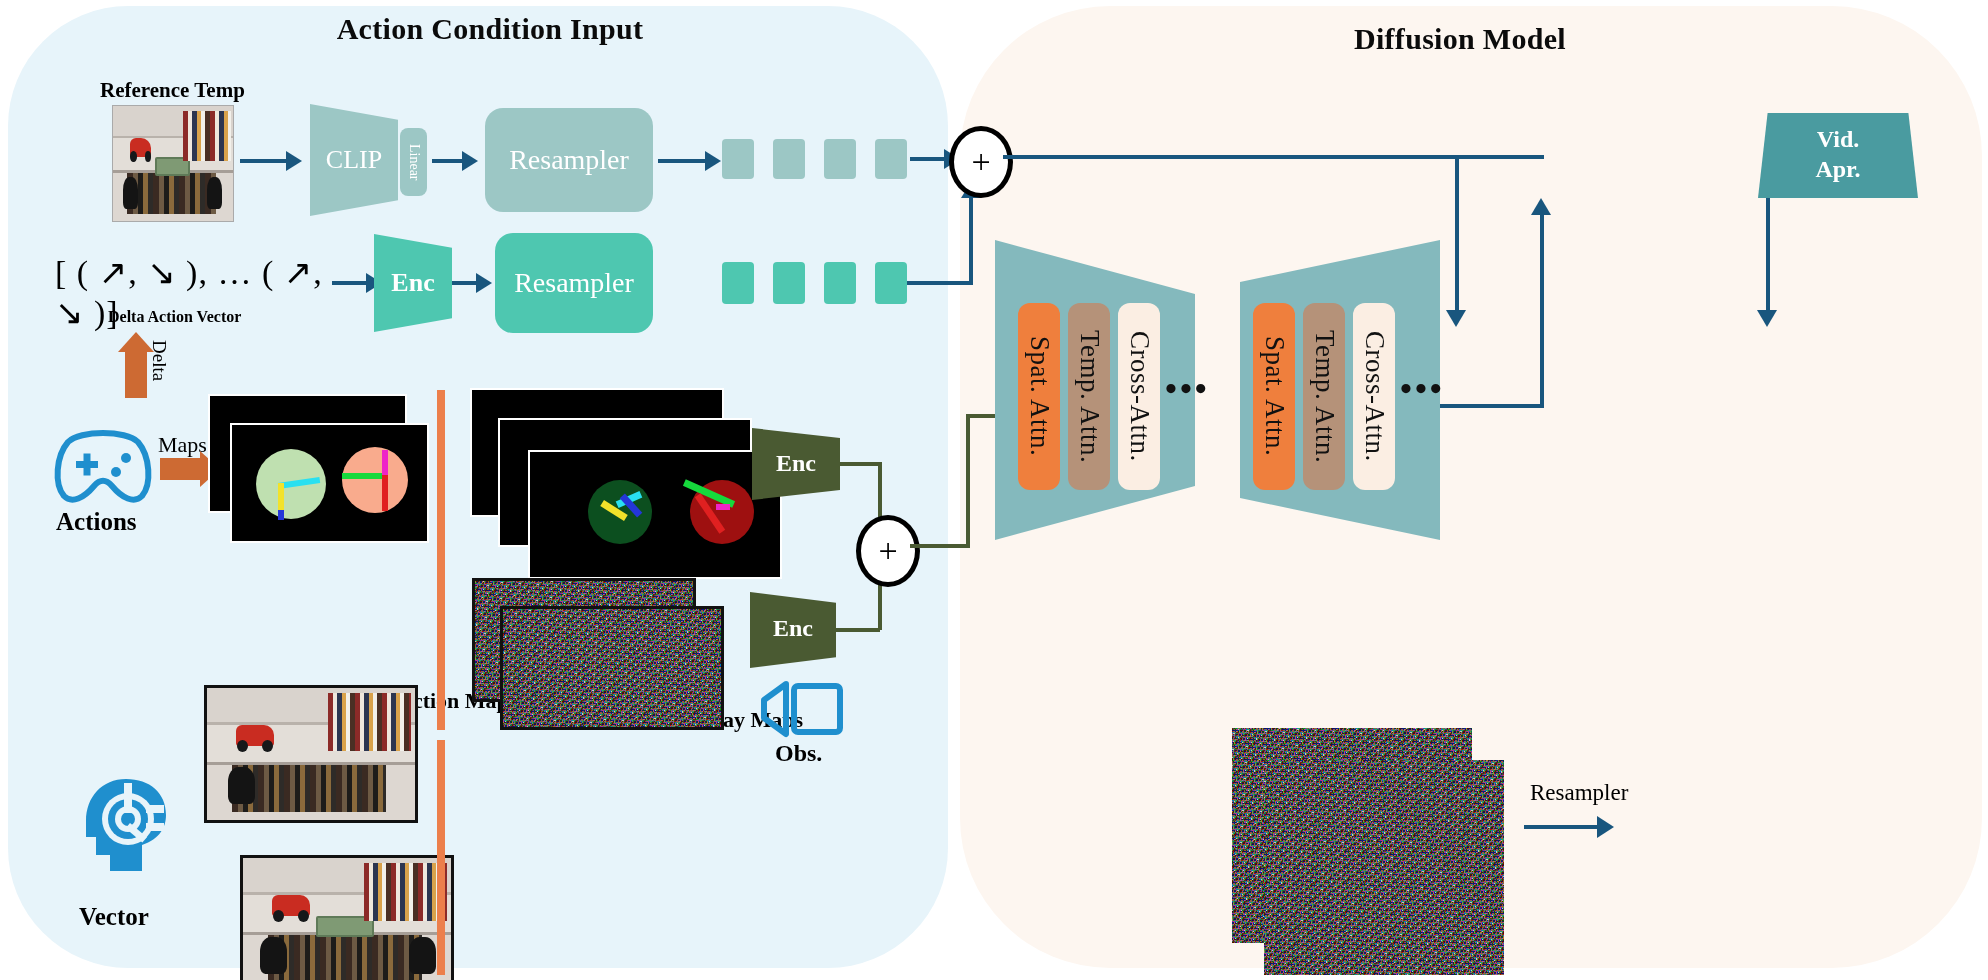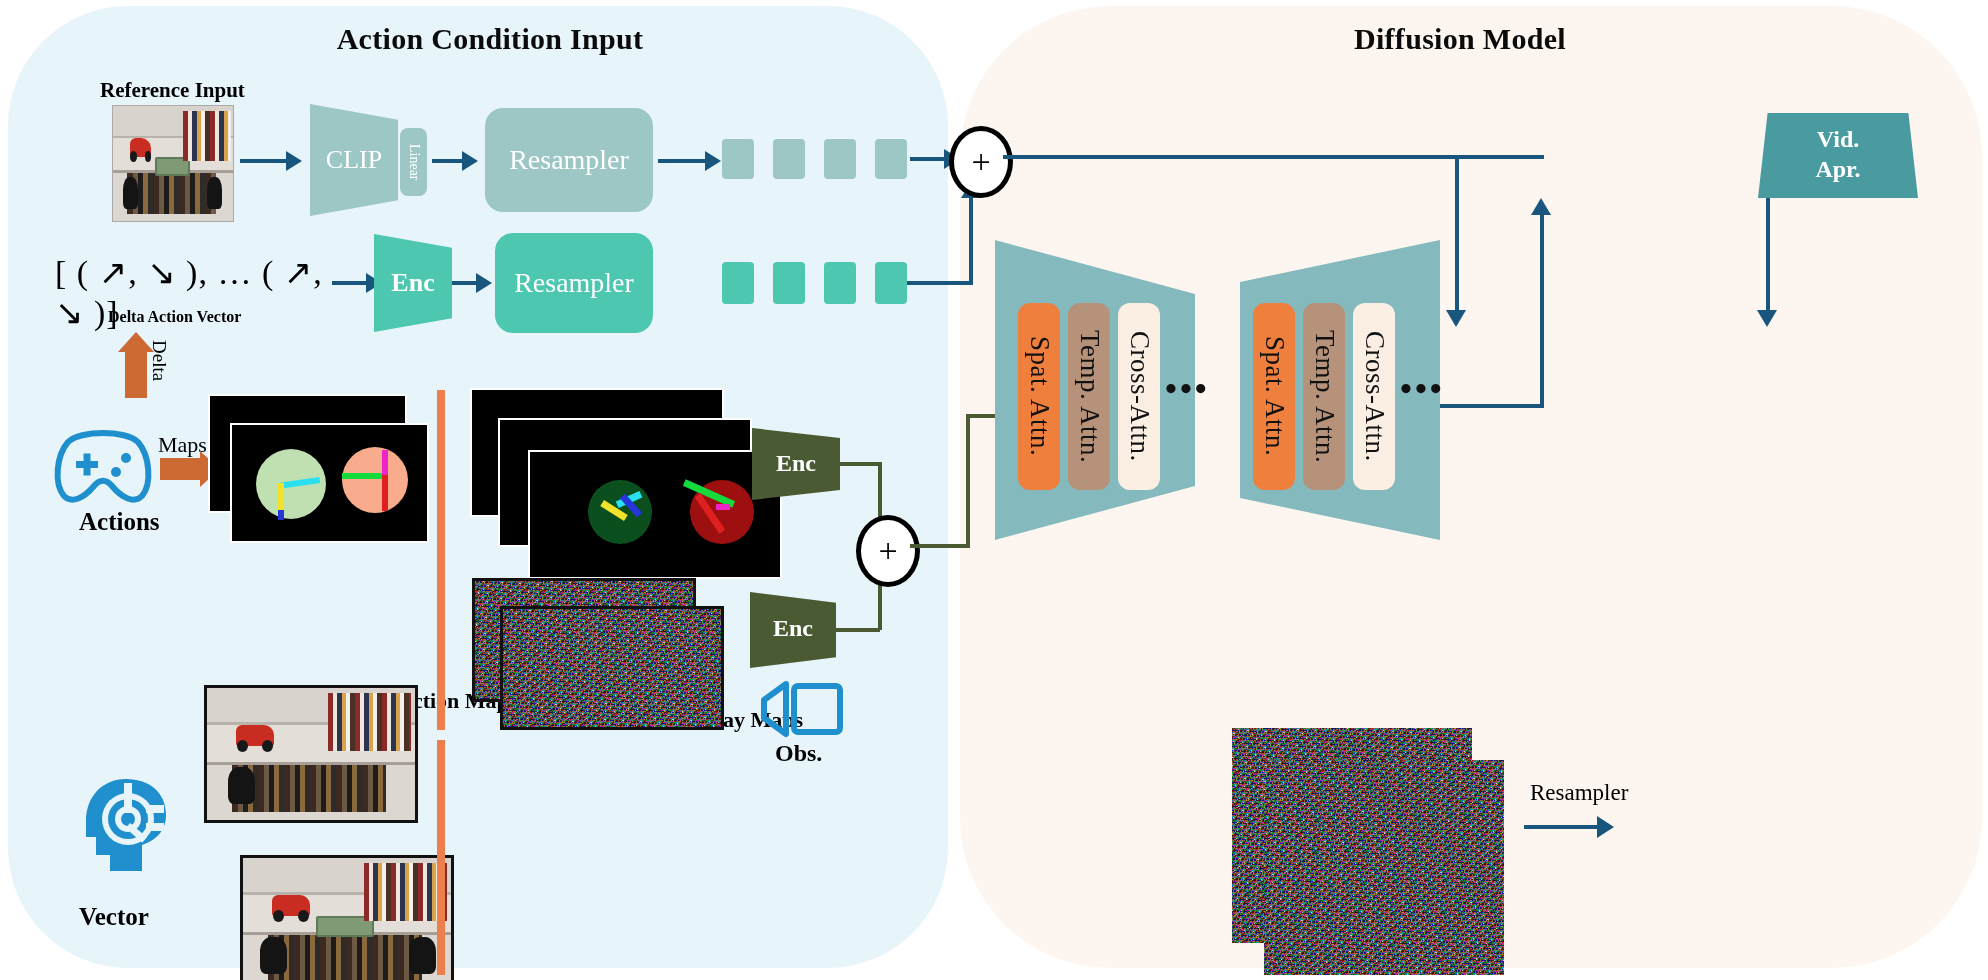--- a/index.html
+++ b/index.html
@@ -64,24 +64,24 @@
   
   .dashdot{width:8px;background-image:linear-gradient(#ec7f4b 0 0);
      background-size:8px 22px;background-repeat:repeat-y;}
 </style>
 </head>
 <body>
 
 <div class="abs" id="panel-left"></div>
 <div class="abs" id="panel-right"></div>
 
-<div class="abs panel-title" style="left:190px;top:22px;width:600px;">Action Condition Input</div>
+<div class="abs panel-title" style="left:190px;top:12px;width:600px;">Action Condition Input</div>
 <div class="abs panel-title" style="left:1180px;top:22px;width:560px;">Diffusion Model</div>
 
-<div class="abs label" style="left:100px;top:78px;font-size:21px;">Reference Input</div>
+<div class="abs label" style="left:100px;top:78px;font-size:21px;">Reference Temp</div>
 
 <div class="abs photo shelf" style="left:112px;top:105px;width:120px;height:115px;border:1px solid #aaa;">
   <div class="car">
       <i class="l"></i>
       <i class="r"></i>
     </div>
   <div class="greenbook"></div>
   <div class="gripper" style="left:8%;top:62%;"></div>
   <div class="gripper" style="left:78%;top:62%;"></div>
 </div>
@@ -145,21 +145,21 @@
   <span class="vtext">Delta</span>
 </div>
 
 <svg class="abs" style="left:50px;top:428px;width:106px;height:78px;" viewBox="0 0 106 78">
   <path d="M18 14 C30 2 76 2 88 14 C100 28 102 56 92 68 C84 76 72 70 62 58 C56 51 50 51 44 58 C34 70 22 76 14 68 C4 56 6 28 18 14 Z" fill="none" stroke="#1f8fce" stroke-width="6"></path>
   <rect x="26" y="33" width="22" height="7" fill="#1f8fce"></rect>
   <rect x="33.5" y="25.5" width="7" height="22" fill="#1f8fce"></rect>
   <circle cx="76" cy="30" r="5" fill="#1f8fce"></circle>
   <circle cx="66" cy="44" r="5" fill="#1f8fce"></circle>
 </svg>
-<div class="abs label" style="left:56px;top:508px;font-size:25px;margin-left:23px;">Actions</div>
+<div class="abs label" style="left:56px;top:508px;font-size:25px;">Actions</div>
 
 <div class="abs" style="left:158px;top:432px;font-size:22px;">Maps.</div>
 <div class="abs orange" style="left:160px;top:458px;width:42px;height:22px;"></div>
 <div class="abs arrowhead" style="left:200px;top:451px;border-left:20px solid #cd6a33;border-top:18px solid transparent;border-bottom:18px solid transparent;"></div>
 
 <div class="abs black" style="left:208px;top:394px;width:195px;height:115px;border:2px solid #fff;"></div>
 <div class="abs black" style="left:230px;top:423px;width:195px;height:116px;border:2px solid #fff;">
   <div class="abs" style="left:24px;top:24px;width:70px;height:70px;border-radius:50%;background:#bfe0b0;"></div>
   <div class="abs" style="left:46px;top:55px;width:42px;height:6px;background:#29e0f0;transform:rotate(-8deg);"></div>
   <div class="abs" style="left:46px;top:58px;width:6px;height:34px;background:#f2e22a;"></div>

